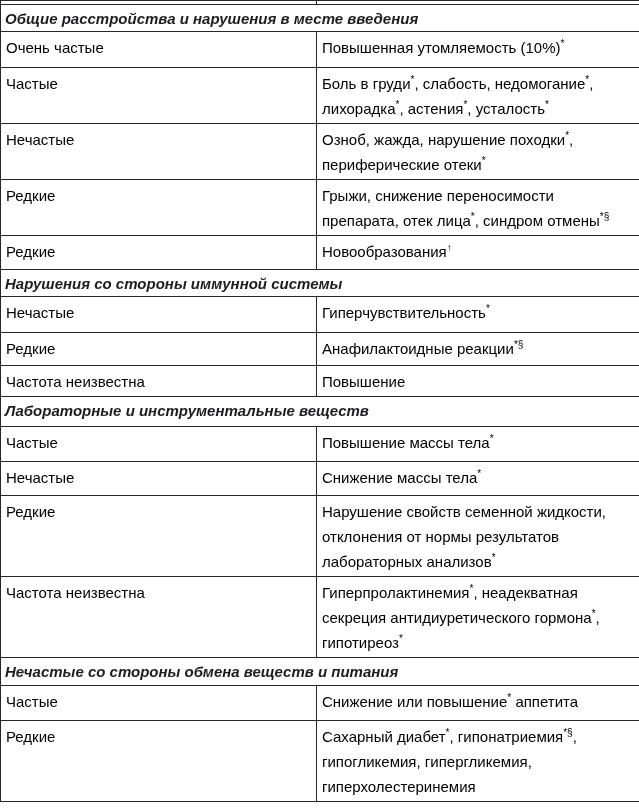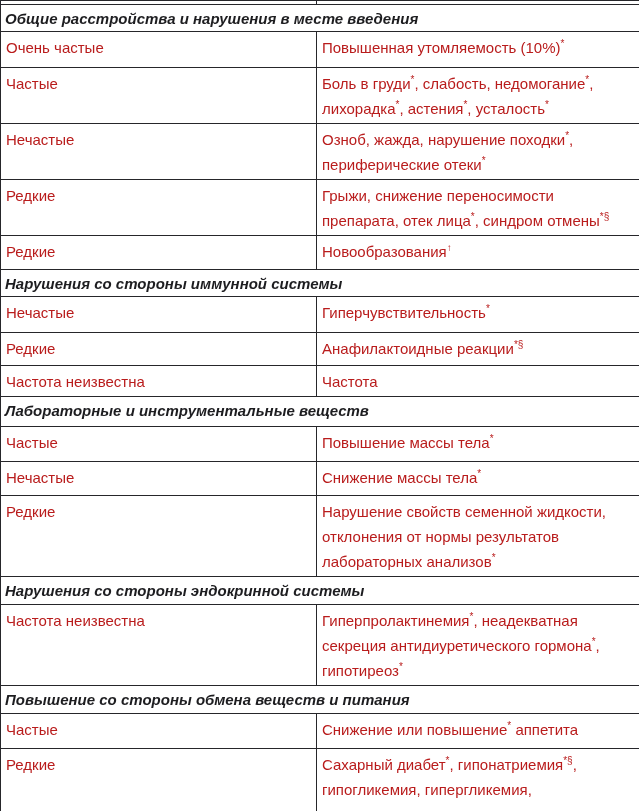--- a/index.html
+++ b/index.html
@@ -24,21 +24,21 @@
     width: 639px;
   }
   table.adr col.c1 { width: 316px; }
   table.adr col.c2 { width: 323px; }
   table.adr td {
     border: 1px solid #26262a;
     vertical-align: top;
     font-size: 15px;
     line-height: 25px;
     padding: 3px 6px 2px 5px;
-    color: #b91c1c;
+    color: #000000;
     box-sizing: border-box;
     overflow: hidden;
   }
   table.adr tr.section td {
     font-weight: bold;
     font-style: italic;
     color: #1d1d20;
     font-size: 15px;
     line-height: 18px;
     padding: 5px 20px 3px 4px;
@@ -107,21 +107,21 @@
       <td>Гиперчувствительность<sup>*</sup></td>
     </tr>
 
     <tr style="height:33px">
       <td>Редкие</td>
       <td>Анафилактоидные реакции<sup>*§</sup></td>
     </tr>
 
     <tr style="height:30px">
       <td>Частота неизвестна</td>
-      <td>Частота</td>
+      <td>Повышение</td>
     </tr>
 
     <tr class="section" style="height:30px">
       <td colspan="2">Лабораторные и инструментальные веществ</td>
     </tr>
 
     <tr style="height:35px">
       <td>Частые</td>
       <td>Повышение массы тела<sup>*</sup></td>
     </tr>
@@ -129,31 +129,28 @@
     <tr style="height:34px">
       <td>Нечастые</td>
       <td>Снижение массы тела<sup>*</sup></td>
     </tr>
 
     <tr style="height:73px">
       <td>Редкие</td>
       <td>Нарушение свойств семенной жидкости, отклонения от нормы результатов лабораторных анализов<sup>*</sup></td>
     </tr>
 
-    <tr class="section" style="height:28px">
-      <td colspan="2">Нарушения со стороны эндокринной системы</td>
-    </tr>
 
     <tr style="height:59px">
       <td>Частота неизвестна</td>
       <td>Гиперпролактинемия<sup>*</sup>, неадекватная секреция антидиуретического гормона<sup>*</sup>, гипотиреоз<sup>*</sup></td>
     </tr>
 
     <tr class="section" style="height:28px">
-      <td colspan="2">Повышение со стороны обмена веществ и питания</td>
+      <td colspan="2">Нечастые со стороны обмена веществ и питания</td>
     </tr>
 
     <tr style="height:35px">
       <td>Частые</td>
       <td>Снижение или повышение<sup>*</sup> аппетита</td>
     </tr>
 
     <tr style="height:70px">
       <td>Редкие</td>
       <td>Сахарный диабет<sup>*</sup>, гипонатриемия<sup>*§</sup>, гипогликемия, гипергликемия, гиперхолестеринемия</td>

